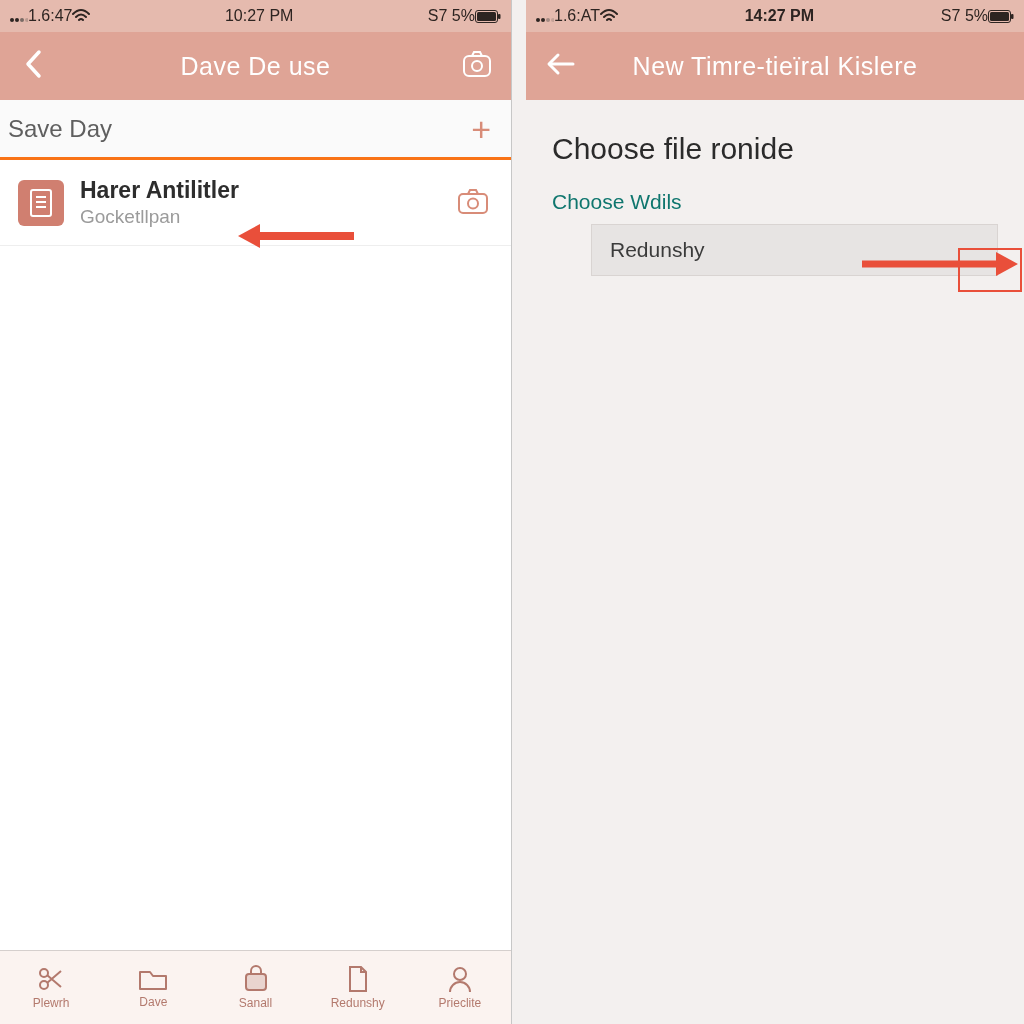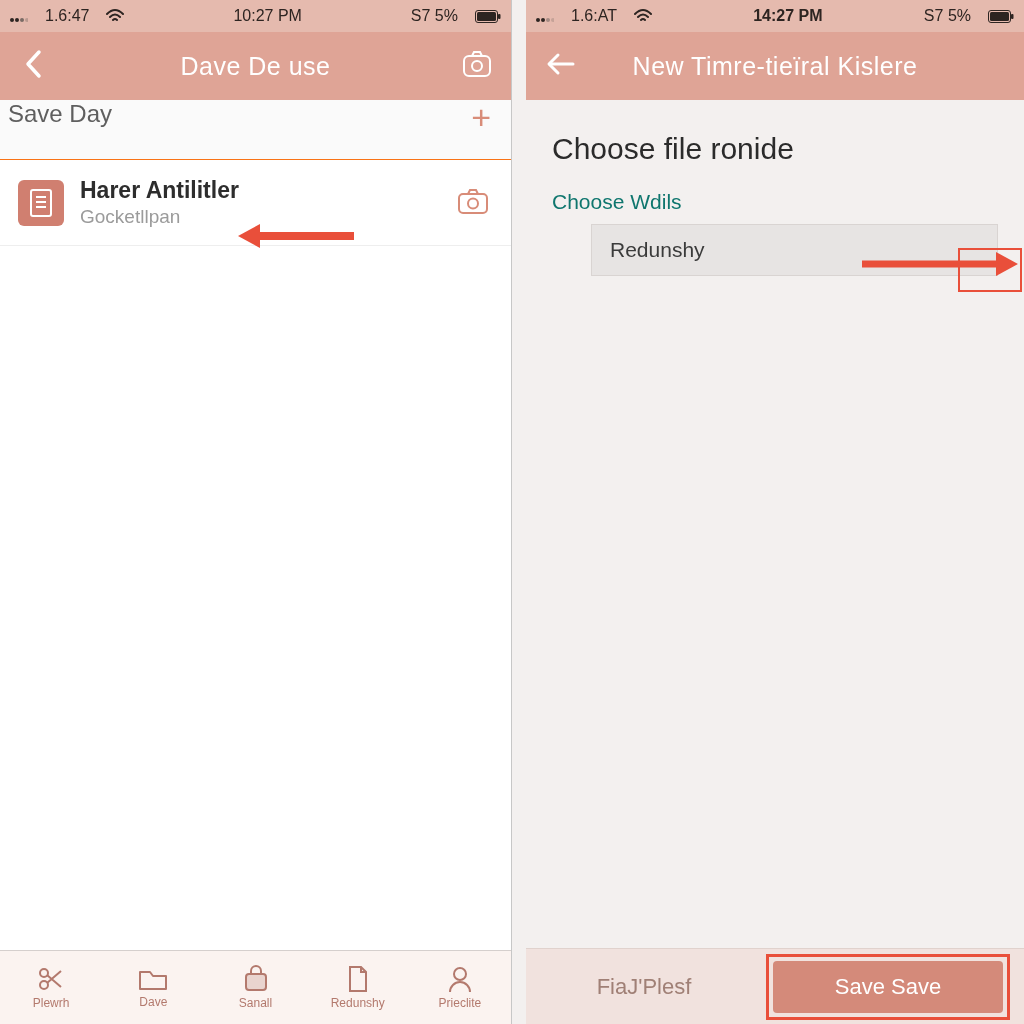--- a/index.html
+++ b/index.html
@@ -4,31 +4,31 @@
 <style>
   * { box-sizing: border-box; margin: 0; padding: 0; }
   html, body { width: 1024px; height: 1024px; overflow: hidden; font-family: -apple-system, "Helvetica Neue", Arial, sans-serif; background:#fff; }
   .wrap { display:flex; width:1024px; height:1024px; }
   .phone { width:512px; height:1024px; display:flex; flex-direction:column; position:relative; background:#fff; }
   .phone.left  { border-right:1px solid #c7c7c7; }
   .phone.right { background:#f3f0ef;padding-left:14px; }
 
   
   .status { height:32px; background:#e5baae; color:#2d2421; display:flex; align-items:center; justify-content:space-between; padding:0 10px; font-size:16px; font-weight:500; }
-  .status .sb-left, .status .sb-right { display:flex; align-items:center; gap:17px; }
+  .status .sb-left, .status .sb-right { display:flex; align-items:center; gap:0; }
   .status svg { display:block; }
 
   
   .nav { height:68px; background:#dfa496; color:#fff; display:flex; align-items:center; justify-content:space-between; padding:0 14px; }
   .nav .title { flex:1; text-align:center; font-size:25px; font-weight:500; letter-spacing:0.5px; white-space:nowrap; overflow:hidden; }
   .nav .nav-btn { width:40px; height:40px; display:flex; align-items:center; justify-content:center; }
   .nav .spacer { width:40px; }
 
   
-  .section { height:60px; display:flex; justify-content:space-between; padding:0 20px 0 8px; border-bottom:1px solid #f97316; background:#fafafa; }
+  .section { height:60px; display:flex; align-items:center; justify-content:space-between; padding:0 20px 0 8px; border-bottom:3px solid #f97316; background:#fafafa; }
   .section .sec-title { font-size:24px; color:#5f5f5f; }
   .section .plus { color:#d88c78; font-size:34px; font-weight:300; line-height:1; }
 
   
   .row { height:86px; display:flex; align-items:center; padding:0 18px; gap:16px; border-bottom:1px solid #eee; background:#fff; position:relative; }
   .row .doc-ic { width:46px; height:46px; border-radius:6px; background:#d07f70; display:flex; align-items:center; justify-content:center; }
   .row .txts { flex:1; min-width:0; }
   .row .t1 { font-size:23px; color:#2d2d2d;font-weight:bold; }
   .row .t2 { font-size:19px; color:#9b9b9b; margin-top:2px; }
   .row .cam { color:#d88c78; width:40px; height:40px; display:flex; align-items:center; justify-content:center; }
@@ -257,23 +257,15 @@
     </div>
 
     <div class="arrow-right">
       <svg width="160" height="28" viewBox="0 0 160 28">
           <line x1="2" y1="14" x2="142" y2="14" stroke="#e94f3a" stroke-width="7"></line>
           <path d="M136 2 L158 14 L136 26 Z" fill="#e94f3a"></path>
         </svg>
     </div>
     <div class="arrow-box"></div>
 
-    <div class="footer">
-      <div class="ftxt">FiaJ'Plesf</div>
-      <div class="save-btn-wrap">
-        <div class="save-btn">
-          <span>Save Save</span>
-        </div>
-      </div>
-    </div>
   </div>
 
 </div>
 
 </body></html>

